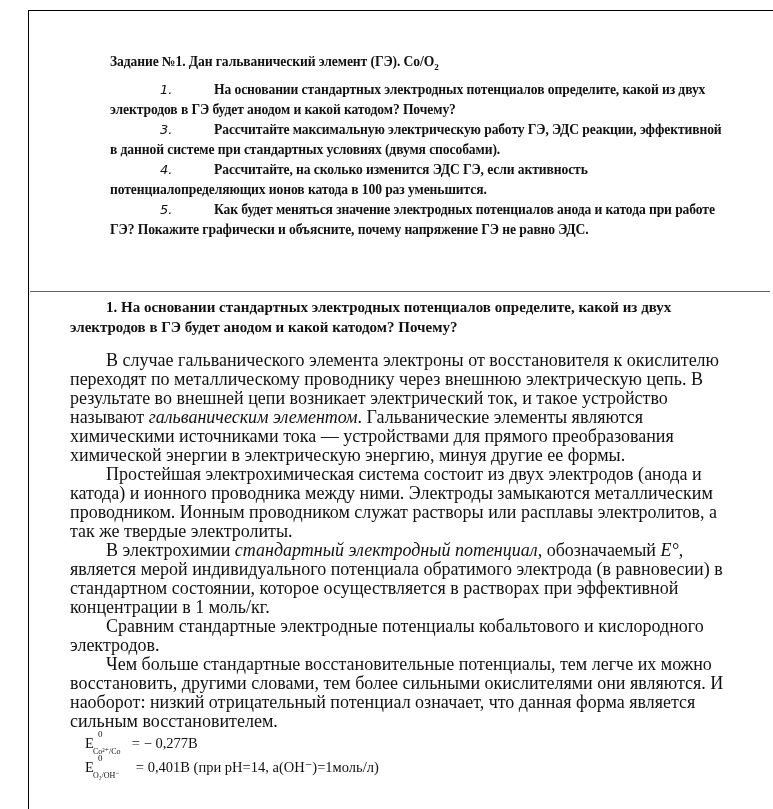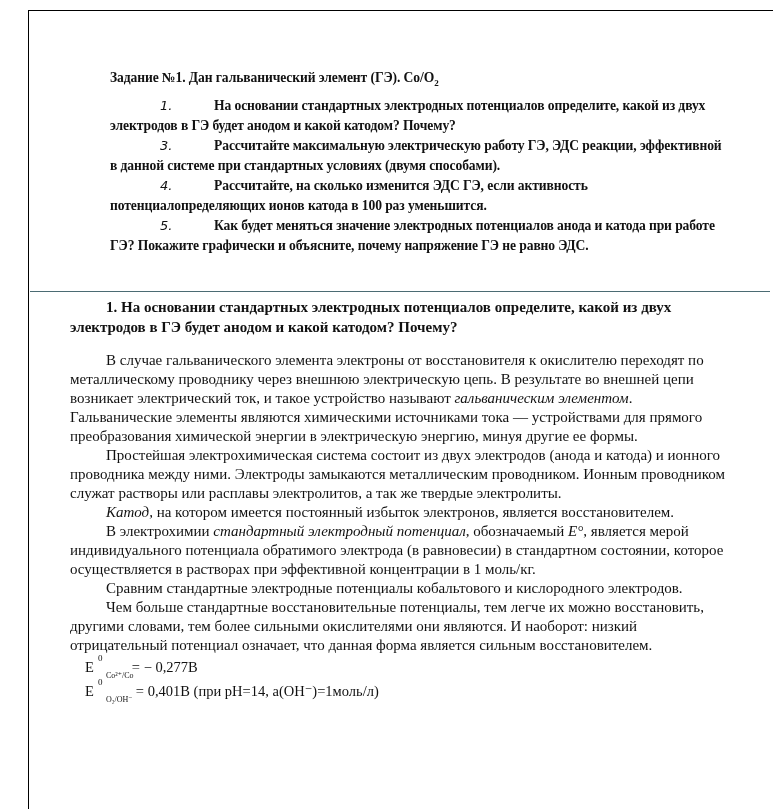--- a/index.html
+++ b/index.html
@@ -1,35 +1,35 @@
 <!DOCTYPE html>
 <html><head>
   <meta charset="utf-8">
   <style>
     html, body { margin: 0; padding: 0; background: #ffffff; }
     body { width: 773px; height: 809px; position: relative; overflow: hidden; font-family: "Liberation Serif", "DejaVu Serif", serif; color: #111; }
     .frame { position: absolute; left: 28px; top: 10px; width: 749px; height: 820px; border-left: 1.5px solid #000; border-top: 1.5px solid #000; }
     .frame-right { position: absolute; left: 48px; top: 10px; width: 730px; height: 820px; border-right: 1.5px solid #000; box-sizing: border-box; width: 731px; }
-    .task-block { position: absolute; left: 110px; top: 68px; width: 620px; font-weight: bold; font-size: 13.6px; line-height: 19.5px; letter-spacing: -0.1px; }
+    .task-block { position: absolute; left: 110px; top: 52px; width: 620px; font-weight: bold; font-size: 13.6px; line-height: 19.5px; letter-spacing: -0.1px; }
     .task-title { margin: 0 0 3px 0; }
     .task-item { margin: 0 0 0 0; }
     .task-item .num { display: inline-block; width: 54px; margin-left: 50px; font-family: "DejaVu Sans", sans-serif; font-style: italic; font-weight: normal; font-size: 13px; }
     .task-item { text-indent: 0; }
     .task-item + .task-item { margin-top: 1px; }
     .sep { position: absolute; left: 30px; top: 291px; width: 740px; height: 0; border-top: 1.5px solid #4b6b73; }
     .answer { position: absolute; left: 70px; top: 297px; width: 660px; }
     .answer h2 { font-size: 15px; font-weight: bold; line-height: 20px; margin: 0 0 14px 0; text-indent: 36px; }
-    .para { font-size: 15px; line-height: 19px; margin: 0; text-indent: 36px; }
+    .para { font-size: 18px; line-height: 19px; margin: 0; text-indent: 36px; }
     .para i { font-style: italic; }
     .ul { }
     .caret { display: inline-block; width: 1px; height: 16px; background: #000; vertical-align: -3px; margin-left: 1px; }
     .formula { font-size: 14.5px; line-height: 24px; margin-left: 15px; white-space: nowrap; }
     .E { position: relative; display: inline-block; margin-right: 12px; }
     .E .sup0 { position: absolute; left: 13px; top: -9px; font-size: 9px; }
-    .E .sub { position: absolute; left: 21px; top: 9px; font-size: 8px; white-space: nowrap; }
+    .E .sub { position: absolute; left: 8px; top: 9px; font-size: 8px; white-space: nowrap; }
   </style>
 </head>
 <body>
 
 <div class="frame"></div>
 <div class="frame-right"></div>
 
 <div class="task-block">
   <p class="task-title"><span>Задание №1. Дан гальванический элемент (ГЭ). Co/O</span><sub style="font-size:9px">2</sub></p>
   <p class="task-item"><span class="num">1.</span><span>На основании стандартных электродных потенциалов определите, какой из двух электродов в ГЭ будет анодом и какой катодом? Почему?</span></p>
@@ -41,21 +41,20 @@
 <div class="sep"></div>
 
 <div class="answer">
   <h2>1. На основании стандартных электродных потенциалов определите, какой из двух электродов в ГЭ будет анодом и какой катодом? Почему?</h2>
 
   <p class="para"><span>В случае гальванического элемента электроны от восстановителя к окислителю переходят по металлическому проводнику через внешнюю электрическую цепь. В результате во внешней цепи возникает электрический ток, и такое устройство называют </span><i>гальваническим элементом</i><span>. Гальванические элементы являются химическими источниками тока — устройствами для прямого преобразования химической энергии в электрическую энергию, минуя другие ее формы.</span></p>
 
   <p class="para"><span>Простейшая электрохимическая система состоит из двух электродов (</span><span class="ul">анода</span><span> и </span><span class="ul">катода</span><span>) и ионного проводника между ними. Электроды замыкаются металлическим проводником. Ионным проводником служат растворы или расплавы электролитов, а так же твердые электролиты.</span></p>
 
 
-  <p class="para"><i>Катод,</i><span> на котором имеется постоянный избыток электронов, является восстановителем.</span></p>
 
   <p class="para"><span>В электрохимии </span><i>стандартный электродный потенциал</i><span>, обозначаемый </span><i>E°</i><span>, является мерой индивидуального потенциала обратимого электрода (в равновесии) в стандартном состоянии, которое осуществляется в растворах при эффективной концентрации в 1 моль/кг.</span></p>
 
   <p class="para">Сравним стандартные электродные потенциалы кобальтового и кислородного электродов.</p>
 
   <p class="para">Чем больше стандартные восстановительные потенциалы, тем легче их можно восстановить, другими словами, тем более сильными окислителями они являются. И наоборот: низкий отрицательный потенциал означает, что данная форма является сильным восстановителем.</p>
 
   <div class="formula">
     <span class="E"><span>E</span><span class="sup0">0</span><span class="sub">Co²⁺/Co</span></span><span style="margin-left:26px">= − 0,277В</span><span></span>
   </div>

